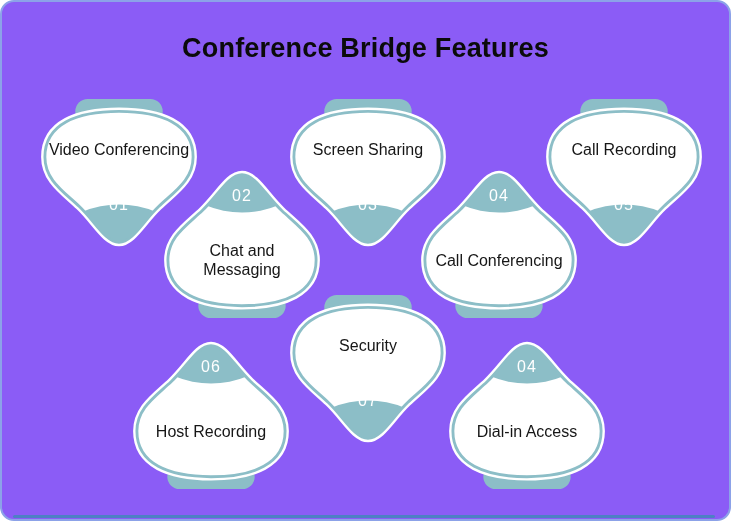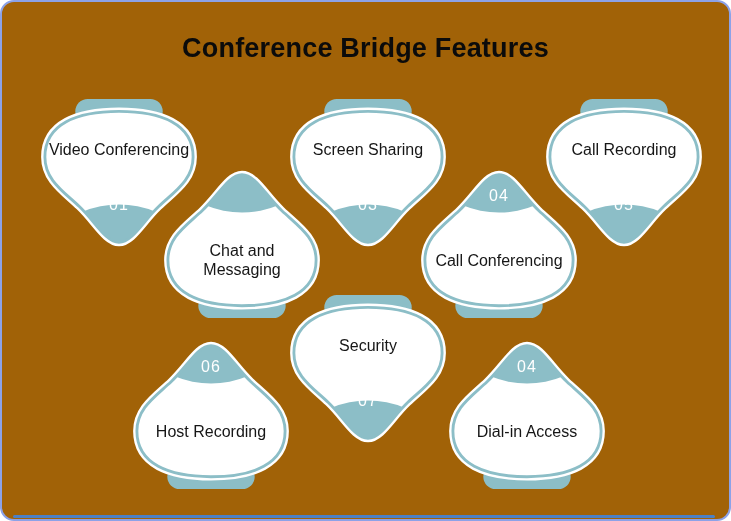--- a/index.html
+++ b/index.html
@@ -4,21 +4,21 @@
 <style>
   html,body{margin:0;padding:0;}
   body{
     width:731px;height:521px;position:relative;overflow:hidden;
     background:#ffffff;
     font-family:"Liberation Sans", sans-serif;
   }
   .card{
     position:absolute;left:0;top:0;width:727px;height:517px;
     border:2px solid #8ca2e8;border-radius:14px;
-    background:#a16207;
+    background:#8b5cf6;
   }
   .bottom-line{
     position:absolute;left:11px;bottom:1px;width:702px;height:3px;
     border-radius:2px;background:#4d80c4;z-index:5;
   }
   .title{
     position:absolute;left:0;right:0;top:31px;text-align:center;
     font-size:27px;font-weight:700;color:#0b0b0b;letter-spacing:0.2px;
     z-index:4;
   }
@@ -68,20 +68,21 @@
   </defs>
 </svg>
 
 <div class="card">
   <div class="title">Conference Bridge Features</div>
 
   <div class="feature inv f2">
     <svg class="shell" viewBox="0 0 180 160">
         <use href="#shellsym"></use>
       </svg>
+    <div class="num">02</div>
     <div class="label">Chat and Messaging</div>
   </div>
 
   <div class="feature inv f4">
     <svg class="shell" viewBox="0 0 180 160">
         <use href="#shellsym"></use>
       </svg>
     <div class="num">04</div>
     <div class="label">Call Conferencing</div>
   </div>

